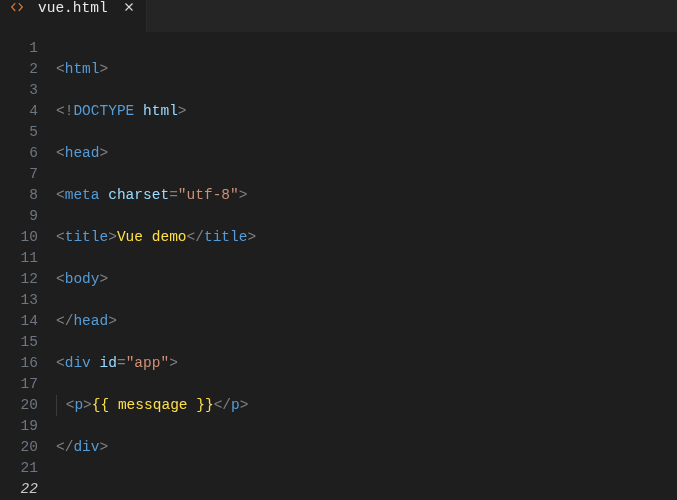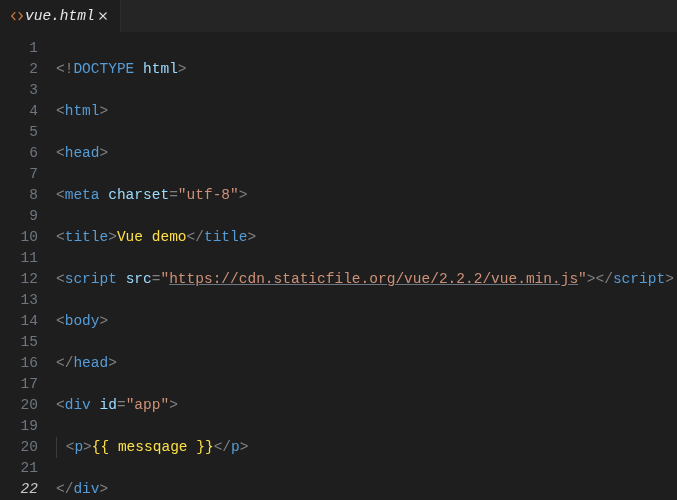--- a/index.html
+++ b/index.html
@@ -13,28 +13,27 @@
     overflow: hidden;
   }
   .tabs {
     display: flex;
     align-items: stretch;
     height: 32px;
     background: #252526;
   }
   .tab {
     display: flex;
-    align-items: center;
-    gap: 1px;
+    align-items: flex-start;
+    gap: 14px;
     padding: 0 10px;
     background: #1e1e1e;
     color: #e8e8e8;
     border-right: 1px solid #2b2b2b;
     cursor: pointer;
-    font-style: italic;
   }
   .tab .fname { color: #e8e8e8; }
   .tab .close {
     display: inline-flex;
     align-items: center;
     color: #ddd;
     cursor: pointer;
   }
   .tab .close svg { width: 14px; height: 14px; }
   .tab .icon svg { width: 14px; height: 14px; display: block; }
@@ -116,26 +115,25 @@
       <div>15</div>
       <div>16</div>
       <div>17</div>
       <div>20</div>
       <div>19</div>
       <div>20</div>
       <div>21</div>
       <div class="current">22</div>
   </div>
   <div class="code">
+<span class="line"><span class="c-punc">&lt;</span><span class="c-tag">html</span><span class="c-punc">&gt;</span></span>
 <span class="line"><span class="c-punc">&lt;!</span><span class="c-doctype">DOCTYPE</span> <span class="c-attr">html</span><span class="c-punc">&gt;</span></span>
-<span class="line"><span class="c-punc">&lt;</span><span class="c-tag">html</span><span class="c-punc">&gt;</span></span>
 <span class="line"><span class="c-punc">&lt;</span><span class="c-tag">head</span><span class="c-punc">&gt;</span></span>
 <span class="line"><span class="c-punc">&lt;</span><span class="c-tag">meta</span> <span class="c-attr">charset</span><span class="c-punc">=</span><span class="c-str">"utf-8"</span><span class="c-punc">&gt;</span></span>
 <span class="line"><span class="c-punc">&lt;</span><span class="c-tag">title</span><span class="c-punc">&gt;</span><span class="c-var">Vue demo</span><span class="c-punc">&lt;/</span><span class="c-tag">title</span><span class="c-punc">&gt;</span></span>
-<span class="line"><span class="c-punc">&lt;</span><span class="c-tag">script</span> <span class="c-attr">src</span><span class="c-punc">=</span><span class="c-str">"<span class="c-underline">https://cdn.staticfile.org/vue/2.2.2/vue.min.js</span>"</span><span class="c-punc">&gt;&lt;/</span><span class="c-tag">script</span><span class="c-punc">&gt;</span></span>
 <span class="line"><span class="c-punc">&lt;</span><span class="c-tag">body</span><span class="c-punc">&gt;</span></span>
 <span class="line"><span class="c-punc">&lt;/</span><span class="c-tag">head</span><span class="c-punc">&gt;</span></span>
 <span class="line"><span class="c-punc">&lt;</span><span class="c-tag">div</span> <span class="c-attr">id</span><span class="c-punc">=</span><span class="c-str">"app"</span><span class="c-punc">&gt;</span></span>
 <span class="line"><span class="indent-guide"></span> <span class="c-punc">&lt;</span><span class="c-tag">p</span><span class="c-punc">&gt;</span><span class="c-var">{{ messqage }}</span><span class="c-punc">&lt;/</span><span class="c-tag">p</span><span class="c-punc">&gt;</span></span>
 <span class="line"><span class="c-punc">&lt;/</span><span class="c-tag">div</span><span class="c-punc">&gt;</span></span>
 
 
 
 
 

